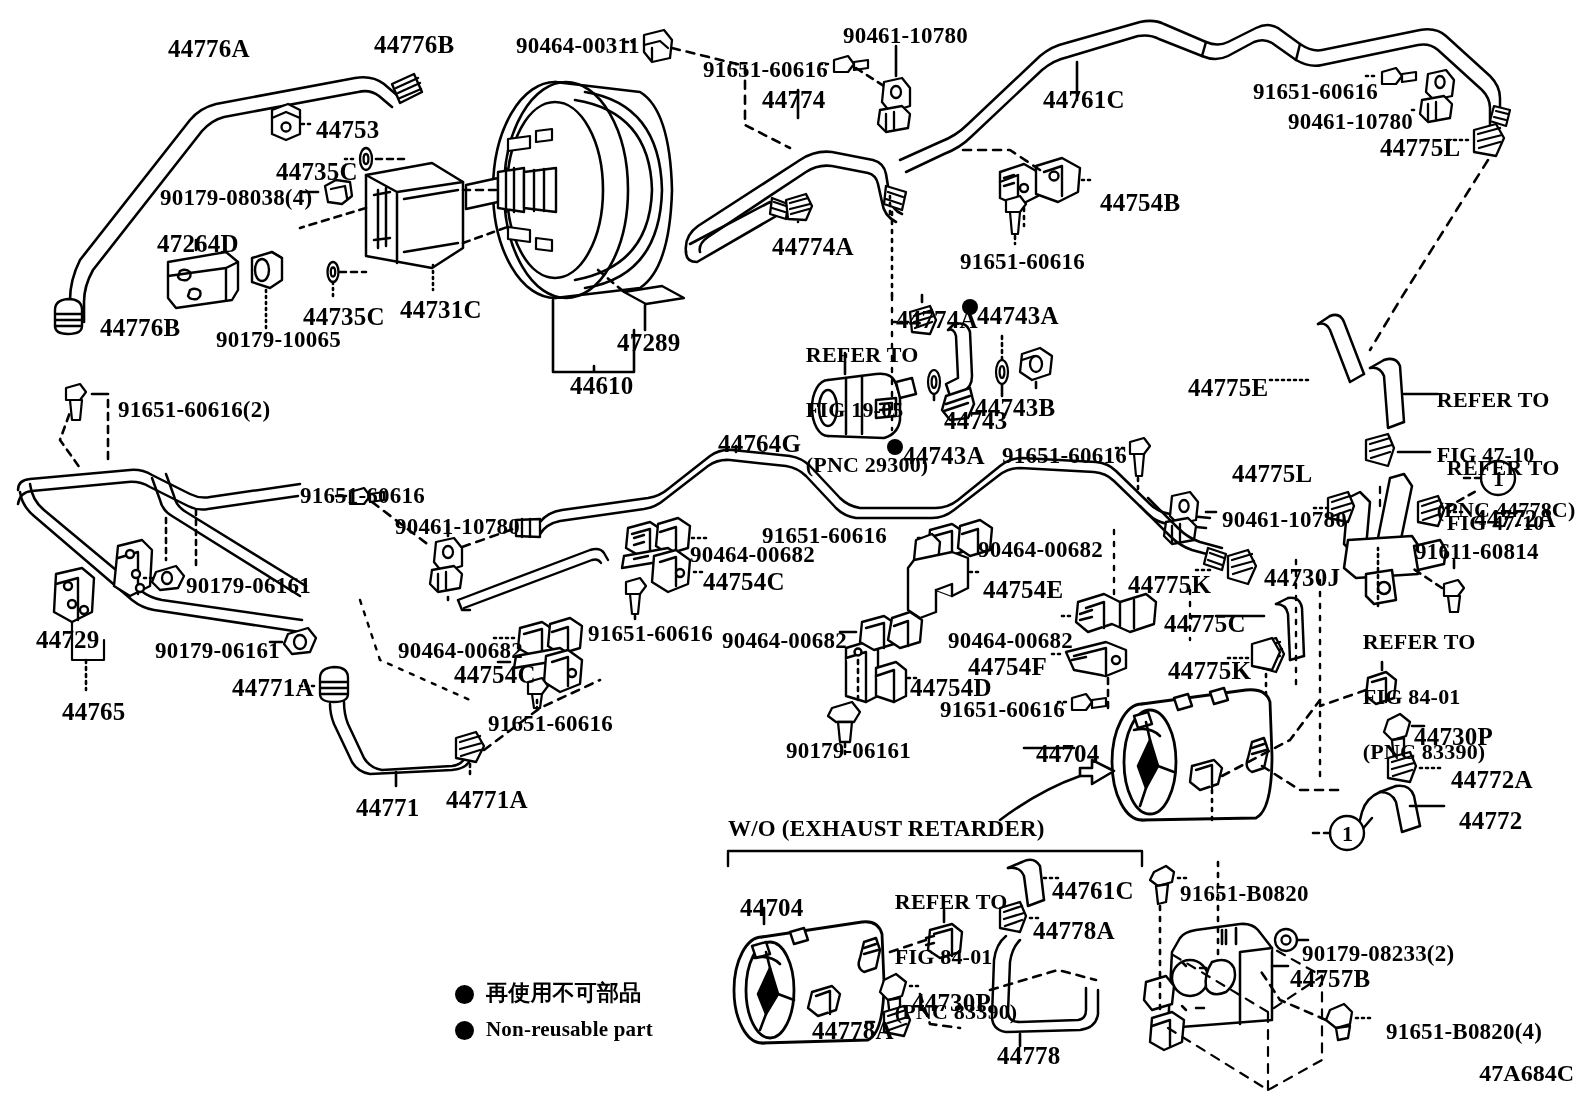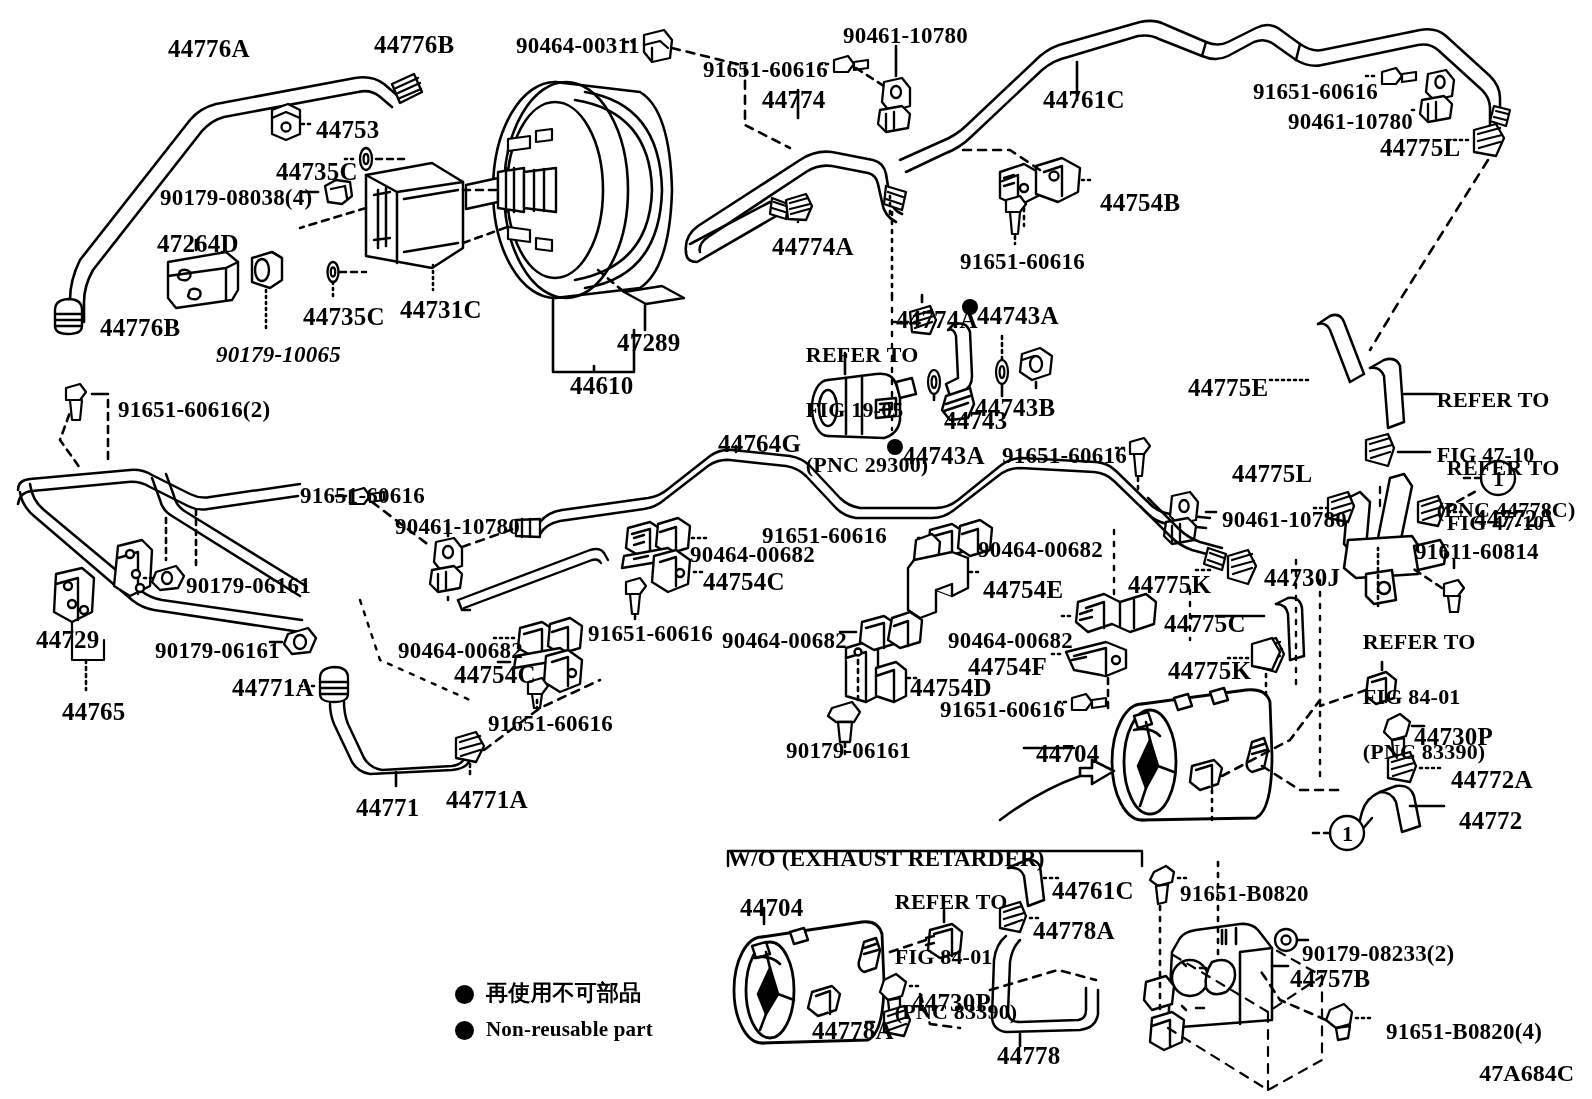--- a/index.html
+++ b/index.html
@@ -777,21 +777,21 @@
   </svg>
 
   <div class="dot" style="left:962px;top:299px;"></div>
   <div class="dot" style="left:887px;top:439px;"></div>
 
   <div class="dot" style="left:455px;top:985px;width:19px;height:19px;"></div>
   <div class="lbl jp" style="left:486px;top:980px;">再使用不可部品</div>
   <div class="dot" style="left:455px;top:1021px;width:19px;height:19px;"></div>
   <div class="lbl en" style="left:486px;top:1017px;">Non-reusable part</div>
 
-  <div class="lbl s24" style="left:728px;top:815px;margin-top:30px;">W/O (EXHAUST RETARDER)</div>
+  <div class="lbl s24" style="left:728px;top:815px;">W/O (EXHAUST RETARDER)</div>
 
   <div class="lbl note" style="left:783px;top:313px;">
     <span>REFER TO</span><br>
     <span>FIG 19-05</span><br>
     <span>(PNC 29300)</span>
   </div>
 
   <div class="lbl note" style="left:1414px;top:358px;">
     <span>REFER TO</span><br>
     <span>FIG 47-10</span><br>
@@ -832,21 +832,21 @@
       <div class="lbl s24" style="left: 1288px; top: 108px;">90461-10780</div>
       <div class="lbl s26" style="left: 1380px; top: 133px;">44775L</div>
       <div class="lbl s26" style="left: 316px; top: 115px;">44753</div>
       <div class="lbl s26" style="left: 276px; top: 157px;">44735C</div>
       <div class="lbl s24" style="left: 160px; top: 184px;">90179-08038(4)</div>
       <div class="lbl s26" style="left: 157px; top: 229px;">47264D</div>
       <div class="lbl s26" style="left: 772px; top: 232px;">44774A</div>
       <div class="lbl s26" style="left: 1100px; top: 188px;">44754B</div>
       <div class="lbl s24" style="left: 960px; top: 248px;">91651-60616</div>
       <div class="lbl s26" style="left: 100px; top: 313px;">44776B</div>
-      <div class="lbl s24" style="left: 216px; top: 341px; font-style: italic;">90179-10065</div>
+      <div class="lbl s24" style="left: 216px; top: 326px;">90179-10065</div>
       <div class="lbl s26" style="left: 303px; top: 302px;">44735C</div>
       <div class="lbl s26" style="left: 400px; top: 295px;">44731C</div>
       <div class="lbl s26" style="left: 617px; top: 328px;">47289</div>
       <div class="lbl s26" style="left: 570px; top: 371px;">44610</div>
       <div class="lbl s26" style="left: 896px; top: 305px;">44774A</div>
       <div class="lbl s26" style="left: 977px; top: 301px;">44743A</div>
       <div class="lbl s26" style="left: 944px; top: 406px;">44743</div>
       <div class="lbl s26" style="left: 975px; top: 393px; font-family: Liberation Serif, serif;">44743B</div>
       <div class="lbl s26" style="left: 903px; top: 441px;">44743A</div>
       <div class="lbl s26" style="left: 1188px; top: 373px;">44775E</div>

